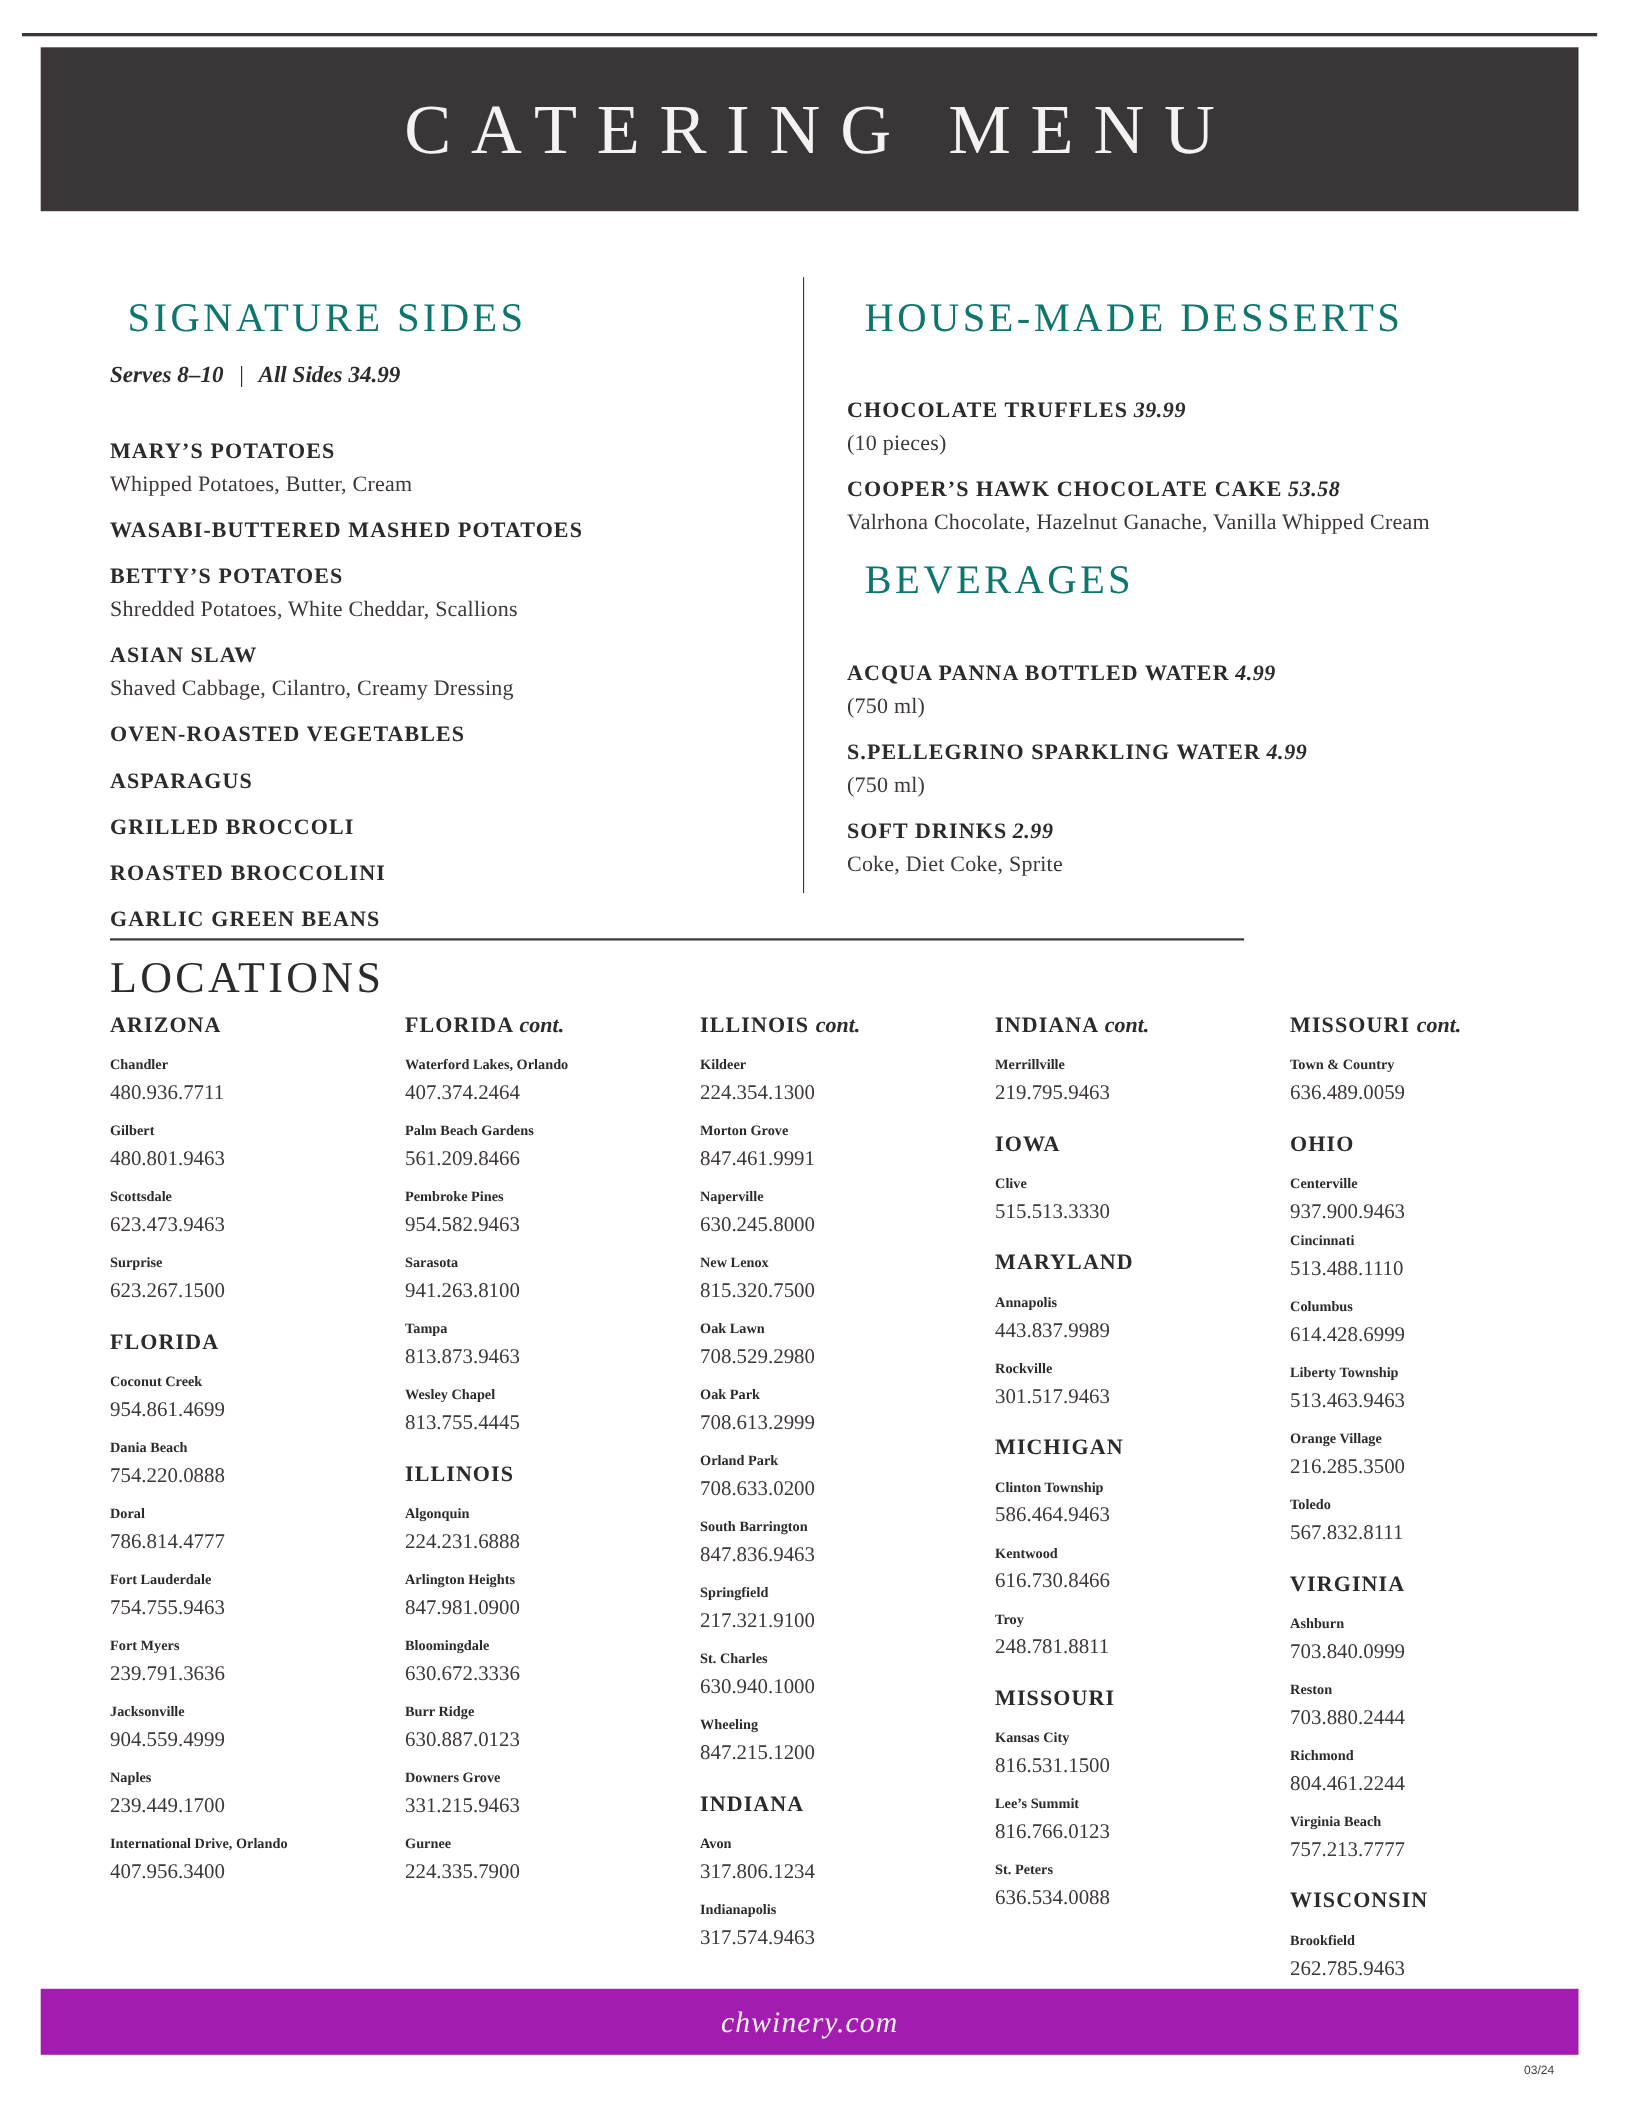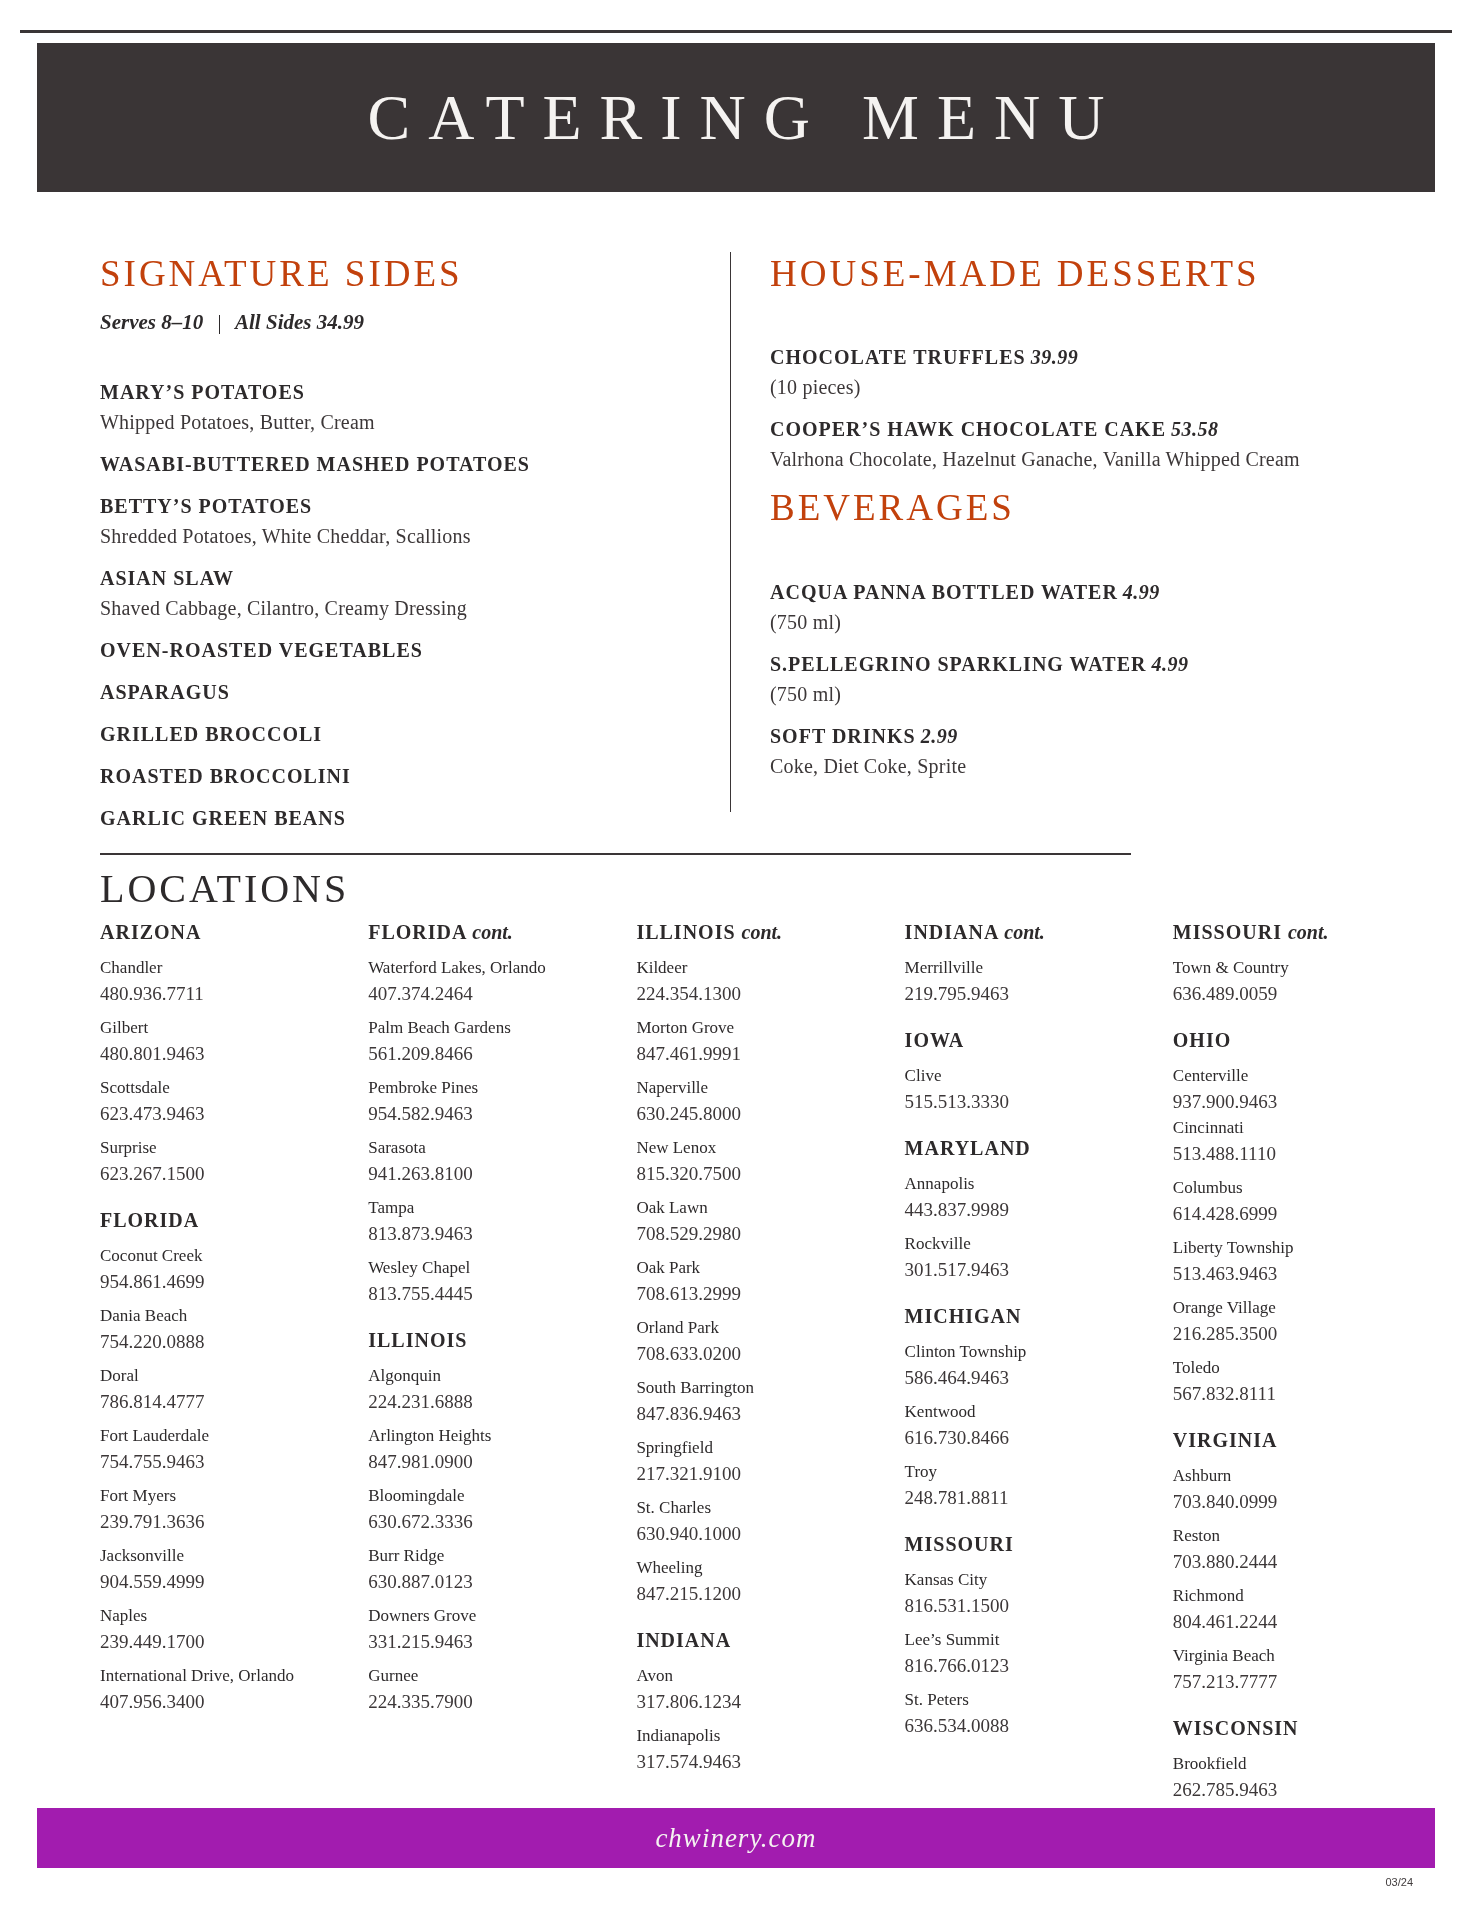--- a/index.html
+++ b/index.html
@@ -14,43 +14,43 @@
   }
   .header-bar h1 {
     margin:0; color:#f5f3f1; font-size:64px; font-weight:400;
     letter-spacing:18px; padding-left:18px; white-space:nowrap;
   }
   .content { position:absolute; top:252px; left:100px; width:1300px; }
   .col-left  { position:absolute; left:0;    top:0; width:540px; }
   .col-right { position:absolute; left:670px; top:0; width:630px; }
   .v-divider { position:absolute; left:630px; top:0; width:1px; height:560px; background:#3a3536; }
   h2.section-heading {
-    margin:0; font-size:37px; font-weight:400; letter-spacing:3px;
-    line-height:44px; color:#c2410c; white-space:nowrap;
+    margin:16px; font-size:37px; font-weight:400; letter-spacing:3px;
+    line-height:44px; color:#0f766e; white-space:nowrap;
   }
   .subtitle { margin-top:14px; font-size:21px; font-style:italic; font-weight:700; color:#2d2a2b; }
   .sub-sep { font-weight:400; margin:0 13px; }
   .items { margin-top:42px; }
   #dessert-items { margin-top:46px; }
   .bev-heading { margin-top:48px; }
   #beverage-items { margin-top:47px; }
   .m-item { margin-bottom:12px; }
   .m-name { font-size:20px; font-weight:700; letter-spacing:1px; line-height:30px; }
   .m-price { font-style:italic; font-weight:700; letter-spacing:0.5px; margin-left:5px; }
   .m-desc { font-size:20px; font-weight:400; line-height:30px; letter-spacing:0.2px; color:#3c3738; }
   .loc-rule { position:absolute; top:853px; left:100px; width:1031px; height:2px; background:#3a3536; }
   .locations { position:absolute; top:865px; left:100px; width:1300px; }
   h2.loc-heading { margin:0; font-size:40px; font-weight:400; letter-spacing:3px; line-height:48px; color:#2d2a2b; }
   .loc-columns { display:grid; grid-template-columns:repeat(5, 1fr); column-gap:41px; margin-top:6px; }
   .loc-group { margin-bottom:20px; }
   .loc-state { font-size:20px; font-weight:700; letter-spacing:1px; line-height:26px; margin-bottom:10px; white-space:nowrap; }
   .loc-cont { font-style:italic; letter-spacing:0; }
   .loc-entry { margin-bottom:8px; }
   .loc-entry.tight { margin-top:-8px; }
-  .loc-city { font-size:17px; font-weight:400; line-height:26px; }
+  .loc-city { font-size:13px; font-weight:700; line-height:26px; }
   .loc-phone { font-size:19px; font-weight:400; line-height:26px; color:#3c3738; }
   .footer-bar {
     position:absolute; top:1808px; left:37px; right:37px; height:60px;
     background:#a21caf; display:flex; align-items:center; justify-content:center;
   }
   .footer-url { color:#f5f3f1; font-style:italic; font-size:27px; letter-spacing:1px; }
   .date-code {
     position:absolute; top:1876px; right:59px;
     font-family:"Liberation Sans", sans-serif; font-size:11px; color:#413c3d;
   }

